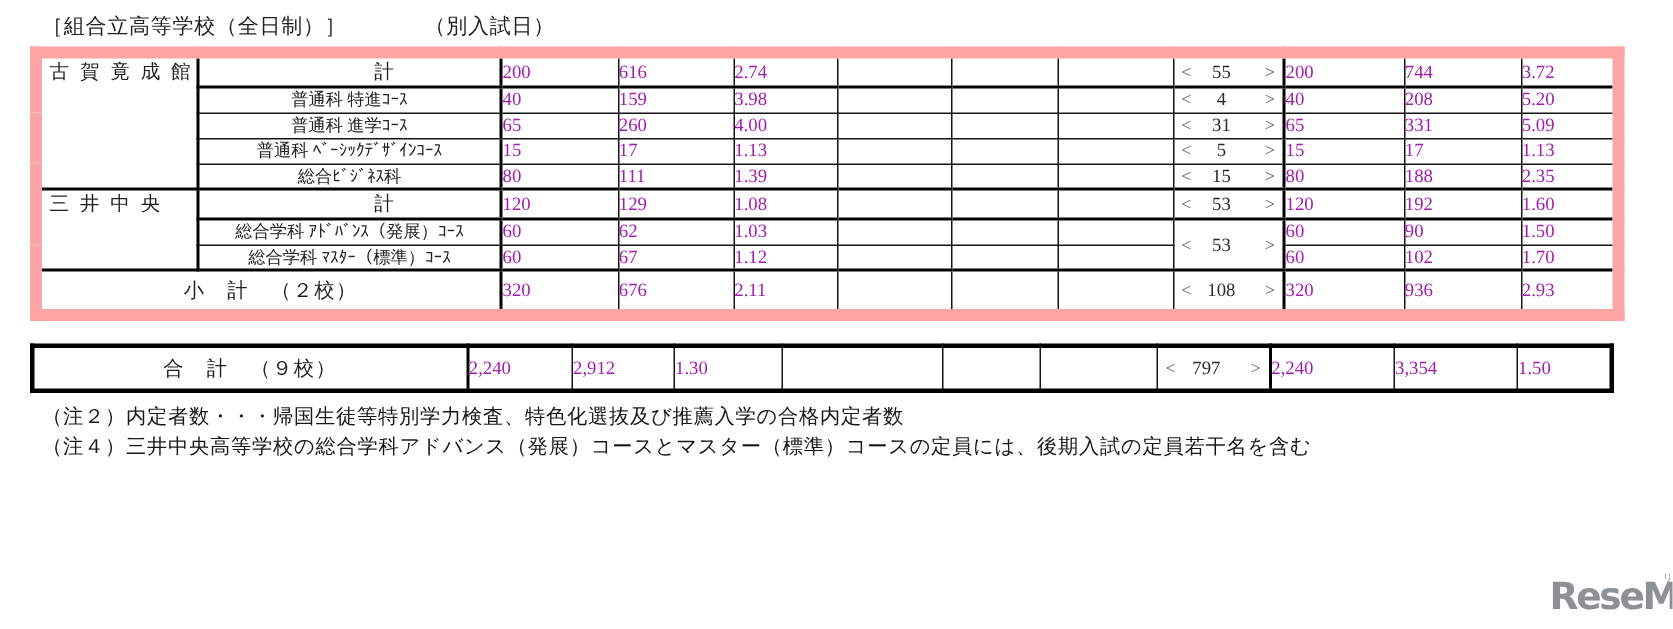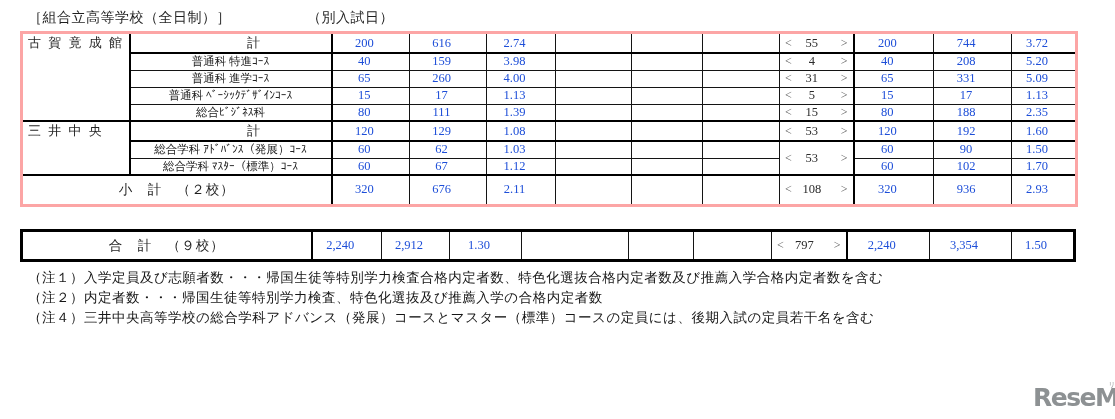--- a/index.html
+++ b/index.html
@@ -5,27 +5,27 @@
   * { margin:0; padding:0; box-sizing:border-box; }
   html,body { width:1115px; height:419px; }
   body {
     position:relative;
     background:#ffffff;
     font-family:"Liberation Serif","DejaVu Serif",serif;
     color:#1f1f1f;
     overflow:hidden;
   }
   .hdr { position:absolute; left:28px; top:9px; font-size:14px; letter-spacing:0.5px; white-space:nowrap; }
-  .hdr .sub { margin-left:72px; }
+  .hdr .sub { margin-left:48px; }
 
   table { border-collapse:collapse; table-layout:fixed; background:#fff; }
-  table.t1 { position:absolute; left:20px; top:31px; border:3px solid #fca5a5; }
+  table.t1 { position:absolute; left:20px; top:31px; border:8px solid #fca5a5; }
   table.t2 { position:absolute; left:20px; top:229px; border:3px solid #000; }
   td { border:1px solid #141414; height:17px; font-size:12.5px; overflow:hidden; white-space:nowrap; padding:0; }
-  td.num { text-align:center; padding-right:13px; color:#1d4ed8; }
+  td.num { text-align:left; padding-right:13px; color:#a21caf; }
   td.bl2 { border-left:2px solid #000; }
   tr.hb > td, td.hb { border-bottom:2px solid #000; }
   td.school {
     border-right:2px solid #000; border-bottom:2px solid #000;
     vertical-align:top; text-align:left; padding:1px 0 0 5px;
     font-size:13px; letter-spacing:2px; white-space:pre; line-height:16px;
   }
   td.kei { text-align:center; padding-left:46px; font-size:13px; }
   td.course { text-align:center; font-size:11.5px; color:#222; }
   tr.sub td { height:30px;margin-top:40px; }
@@ -281,21 +281,20 @@
           </div>
         </td>
     <td class="num">2,240</td>
     <td class="num">3,354</td>
     <td class="num">1.50</td>
   </tr>
 </tbody>
   </table>
 
 <div class="notes">
-  <div>（注１）入学定員及び志願者数・・・帰国生徒等特別学力検査合格内定者数、特色化選抜合格内定者数及び推薦入学合格内定者数を含む</div>
   <div>（注２）内定者数・・・帰国生徒等特別学力検査、特色化選抜及び推薦入学の合格内定者数</div>
   <div>（注４）三井中央高等学校の総合学科アドバンス（発展）コースとマスター（標準）コースの定員には、後期入試の定員若干名を含む</div>
 </div>
 
 <div class="logo">
   <span class="logo-ruby">リセマム</span>
   <span class="logo-text">ReseMom.</span>
 </div>
 
 </body></html>

